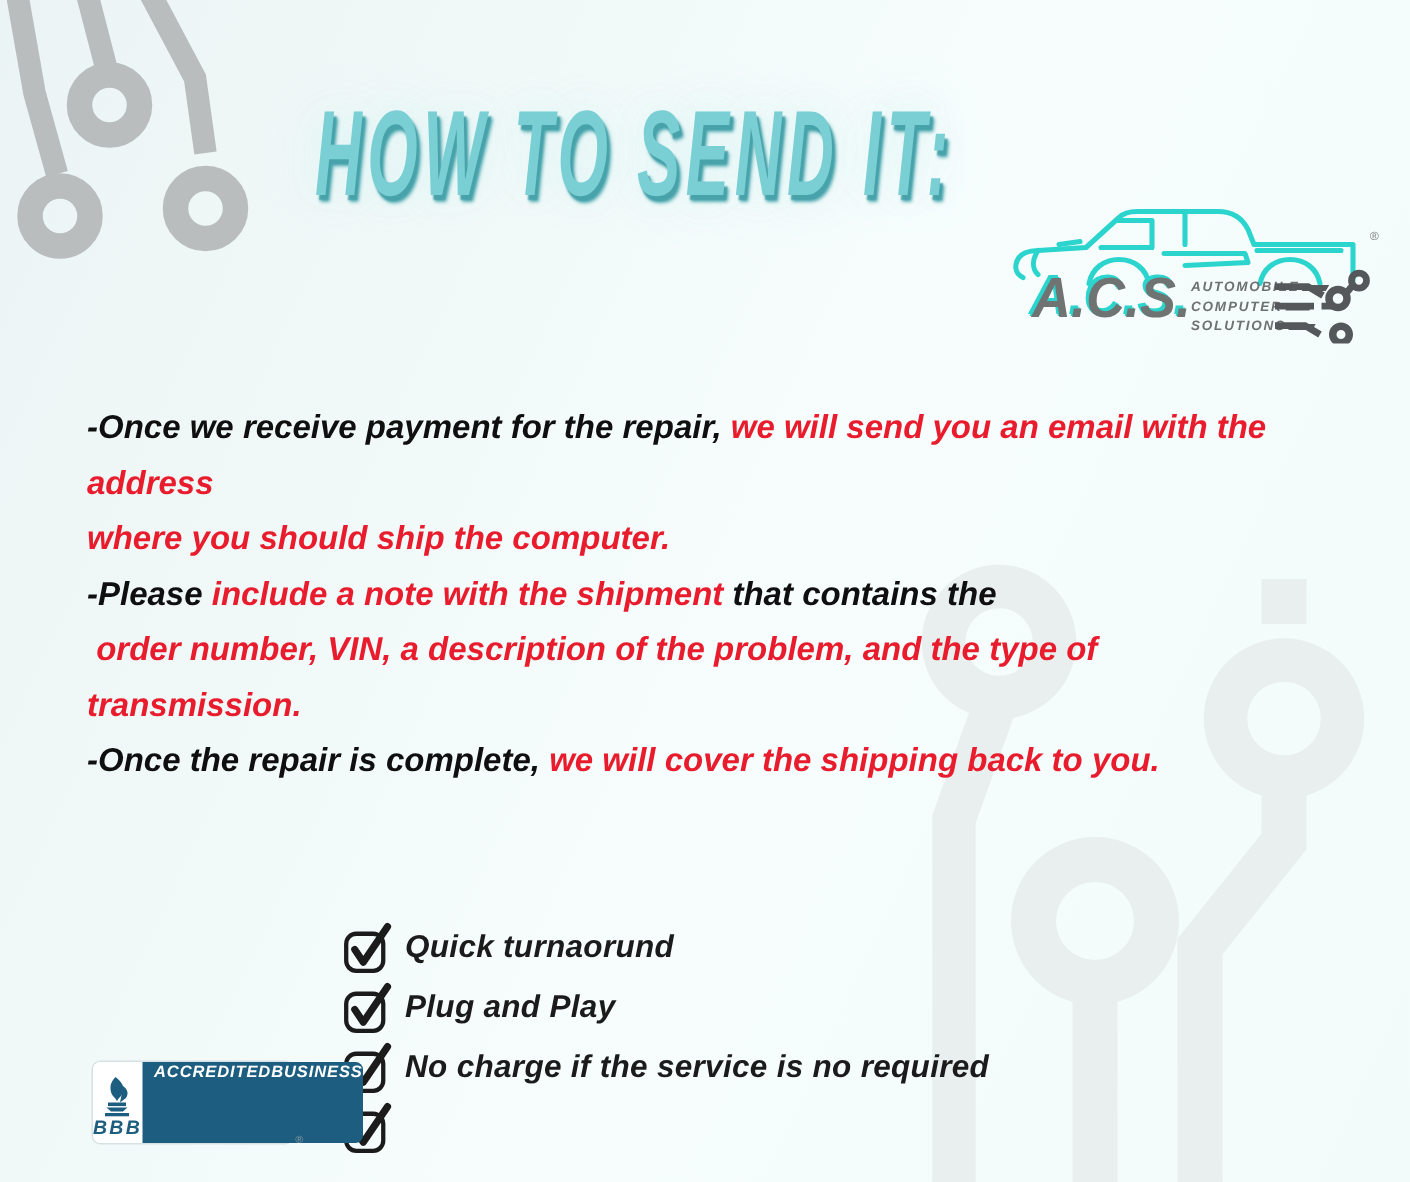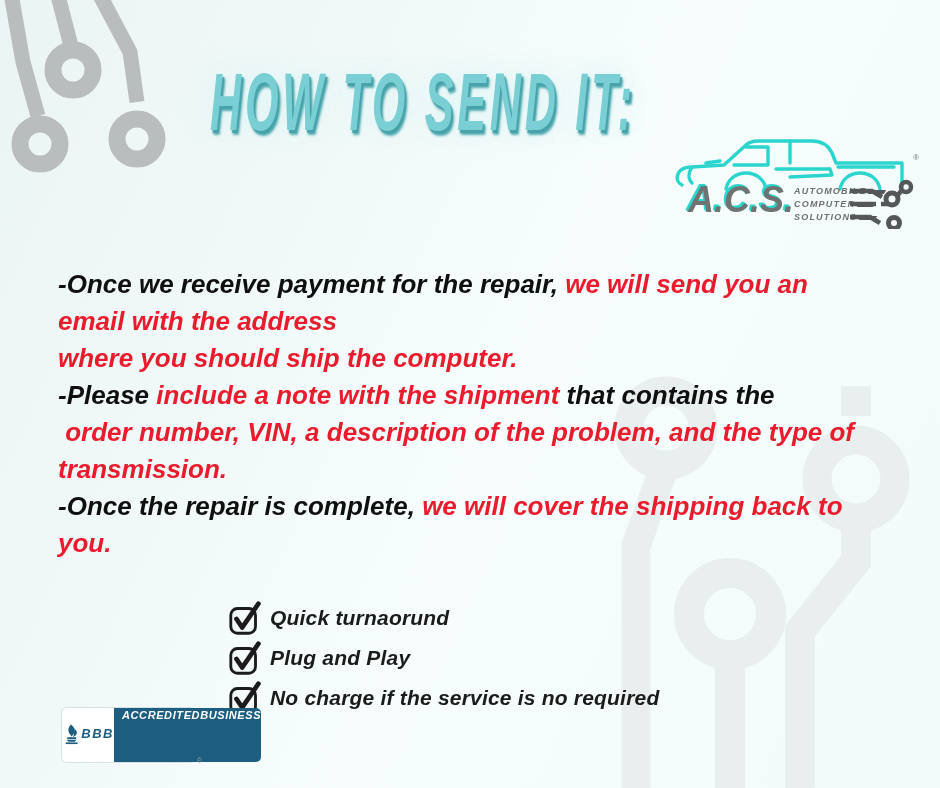--- a/index.html
+++ b/index.html
@@ -58,41 +58,41 @@
   .logo .word {
     font-size: 9px; font-weight: bold; letter-spacing: 1.2px;
     color: #6d7170; line-height: 11px; white-space: nowrap;
   }
   .logo .wedge { height: 4px; width: 16px; background: #55585a; margin-left: 3px; transform: skewX(-30deg); }
   .logo .chip { position: absolute; left: 178px; top: 46px; }
 
   
   .copy { position: absolute; left: 58px; top: 266px; width: 810px; }
   .copy .line {
-    font-size: 26px; font-weight: bold; line-height: 37px;
+    font-size: 22px; font-weight: bold; line-height: 37px;
     color: #0f0f0f; white-space: pre-wrap;
   }
   .copy .seg-red { color: #e81c2c; }
   .copy .seg-black { color: #0f0f0f; }
 
   
-  .checklist { position: absolute; left: 227px; top: 598px; }
+  .checklist { position: absolute; left: 227px; top: 612px; }
   .check-item { display: flex; align-items: center; height: 40px; }
   .check-item .box { width: 38px; height: 38px; flex: 0 0 38px; margin-right: 5px; }
   .check-item .label {
     font-size: 21px; font-weight: bold; color: #1b1b1b; letter-spacing: 0.2px;
     white-space: nowrap;
   }
 
   
   .bbb { position: absolute; left: 62px; top: 708px; width: 133px; height: 54px; display: flex;
          border-radius: 5px; box-shadow: 0 0 0 1px rgba(180,195,200,0.45); background: #fff; }
   .bbb .left {
     width: 52px; background: #ffffff; border-radius: 5px 0 0 5px;
-    display: flex; align-items: center; justify-content: flex-end;
+    display: flex; flex-direction: column; align-items: center; justify-content: flex-end;
     padding-bottom: 3px;
   }
   .bbb .torch { margin-bottom: -2px; }
   .bbb .org { font-size: 13px; font-weight: bold; color: #1d5e80; letter-spacing: 1.5px; }
   .bbb .right {
     flex: 1; background: #1d5e80; border-radius: 0 5px 5px 0;
     display: flex; flex-direction: row; justify-content: center; padding-left: 8px;
   }
   .bbb .accredited-line { color: #ffffff; font-size: 11px; font-weight: bold; letter-spacing: 0.6px; line-height: 14px; }
   .bbb .registered { position: absolute; right: -7px; bottom: -2px; font-size: 7px; color: #8a9aa2; }

